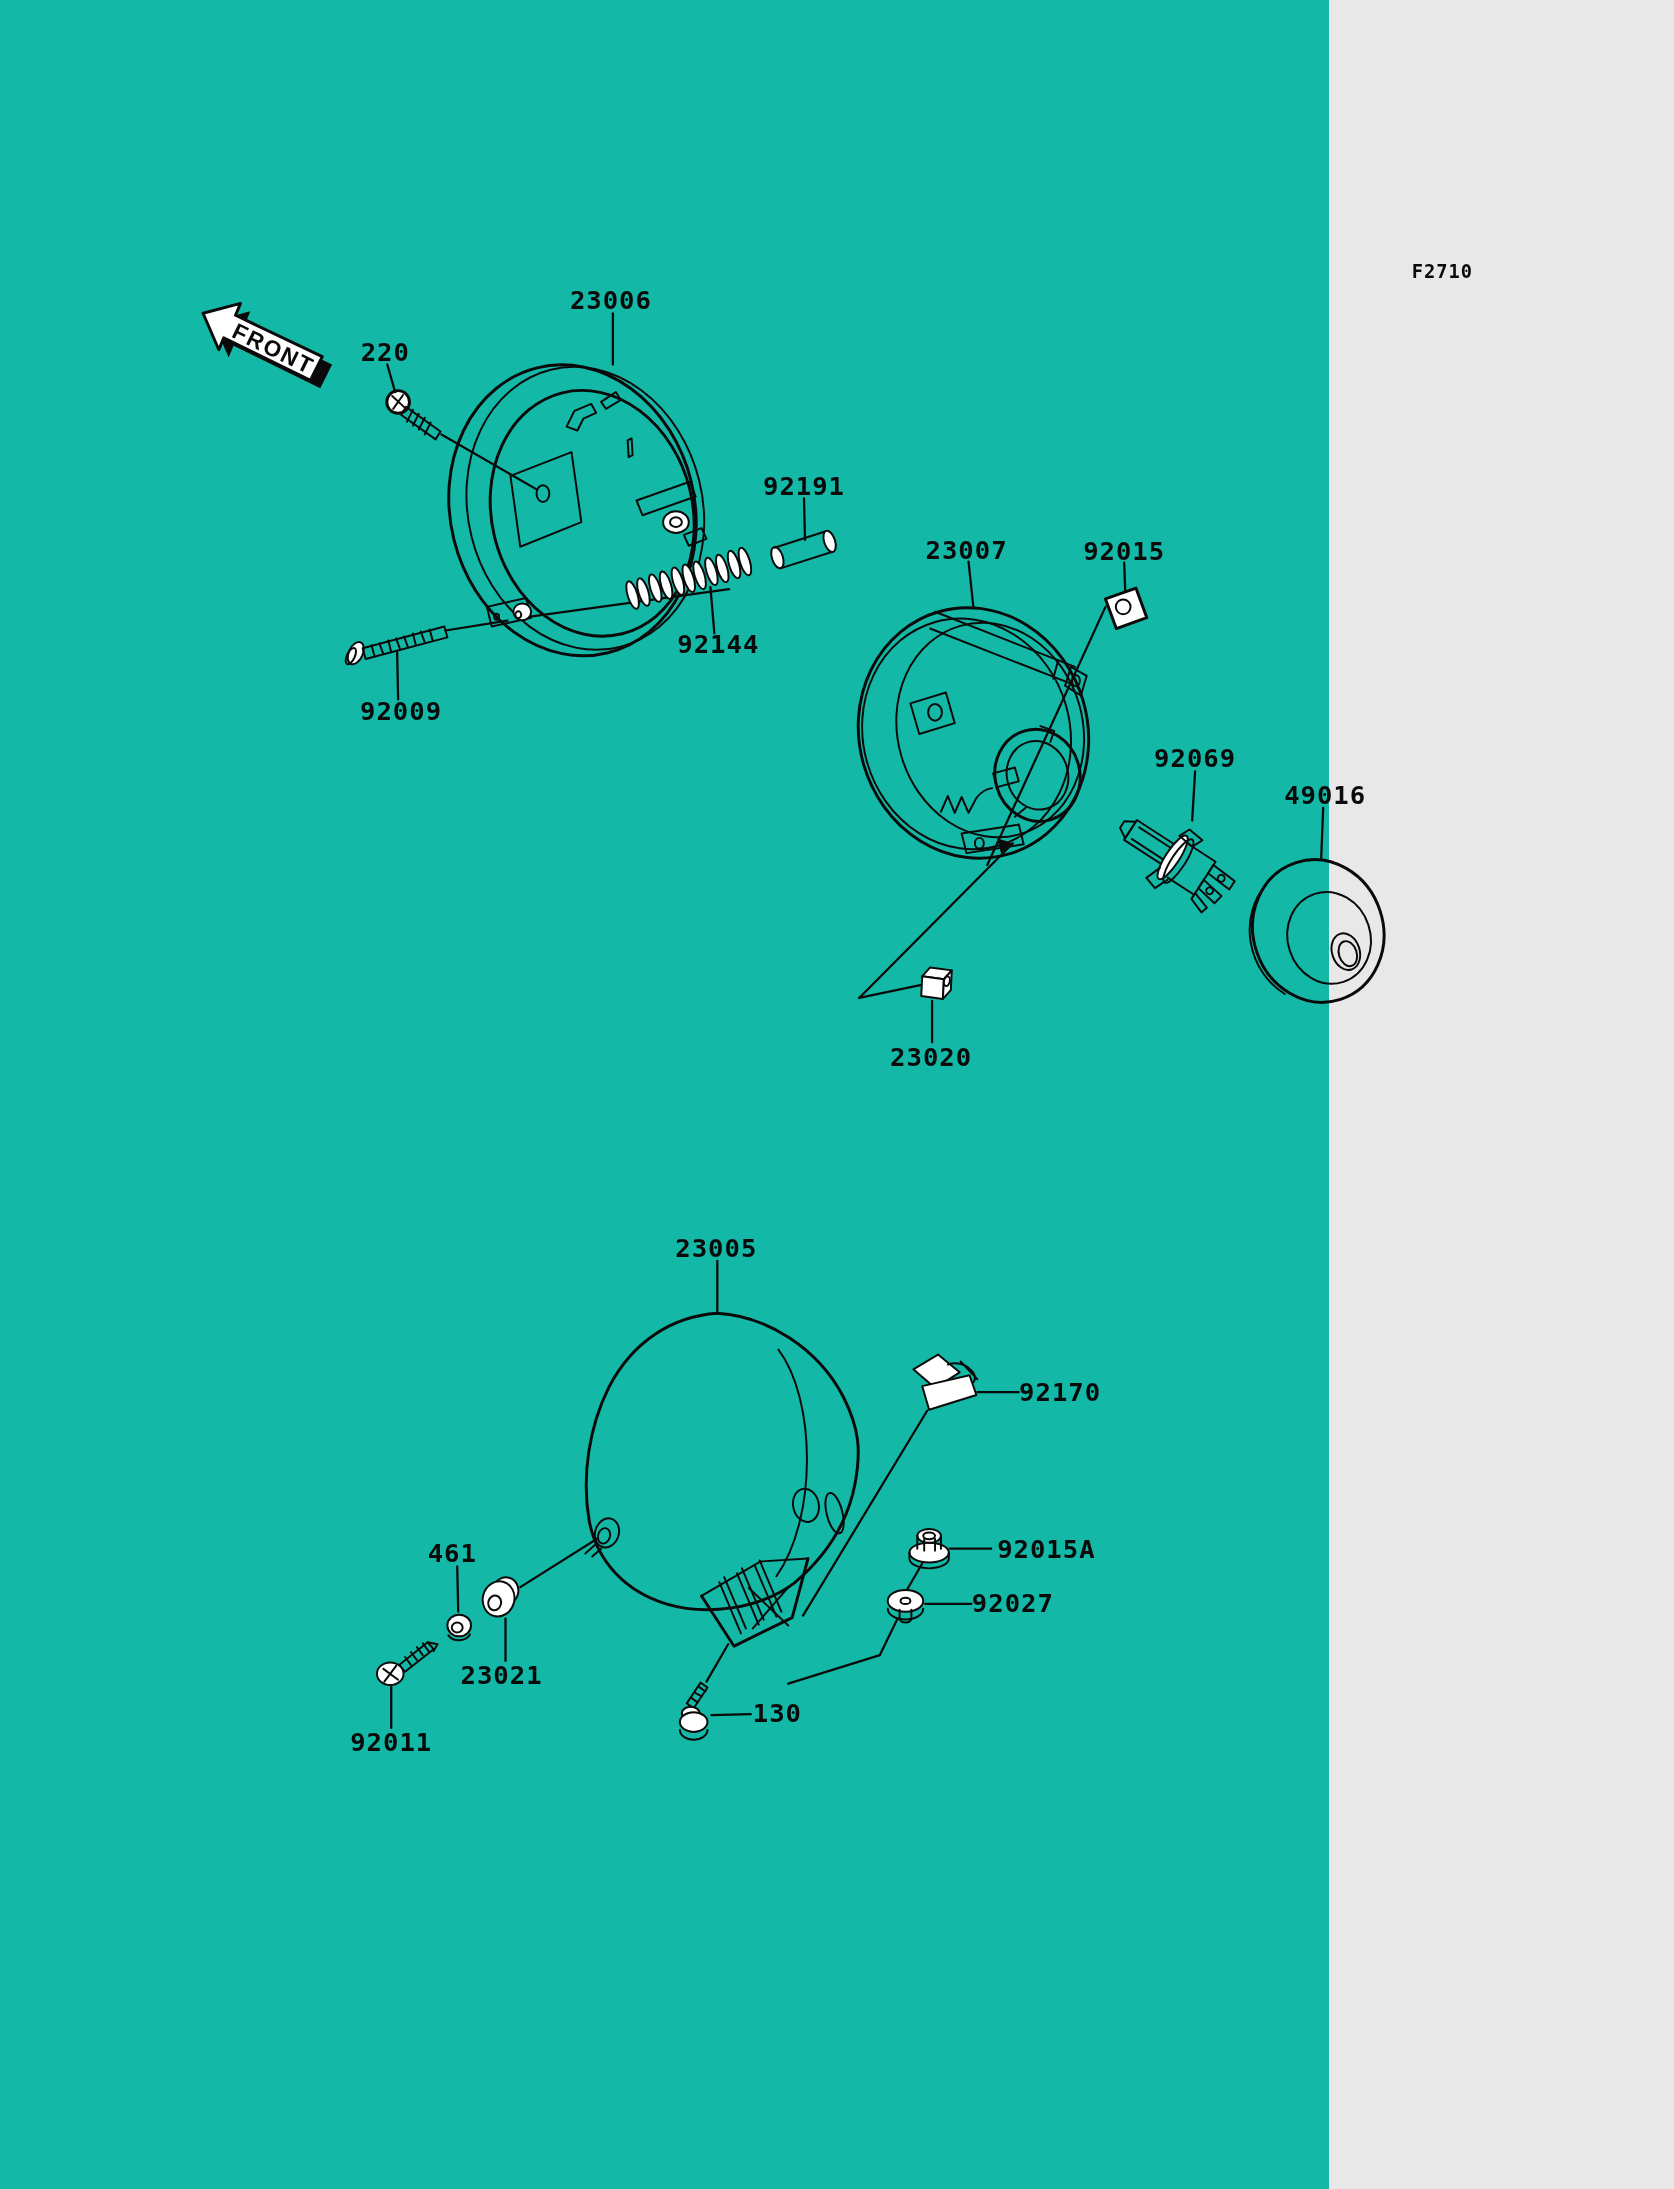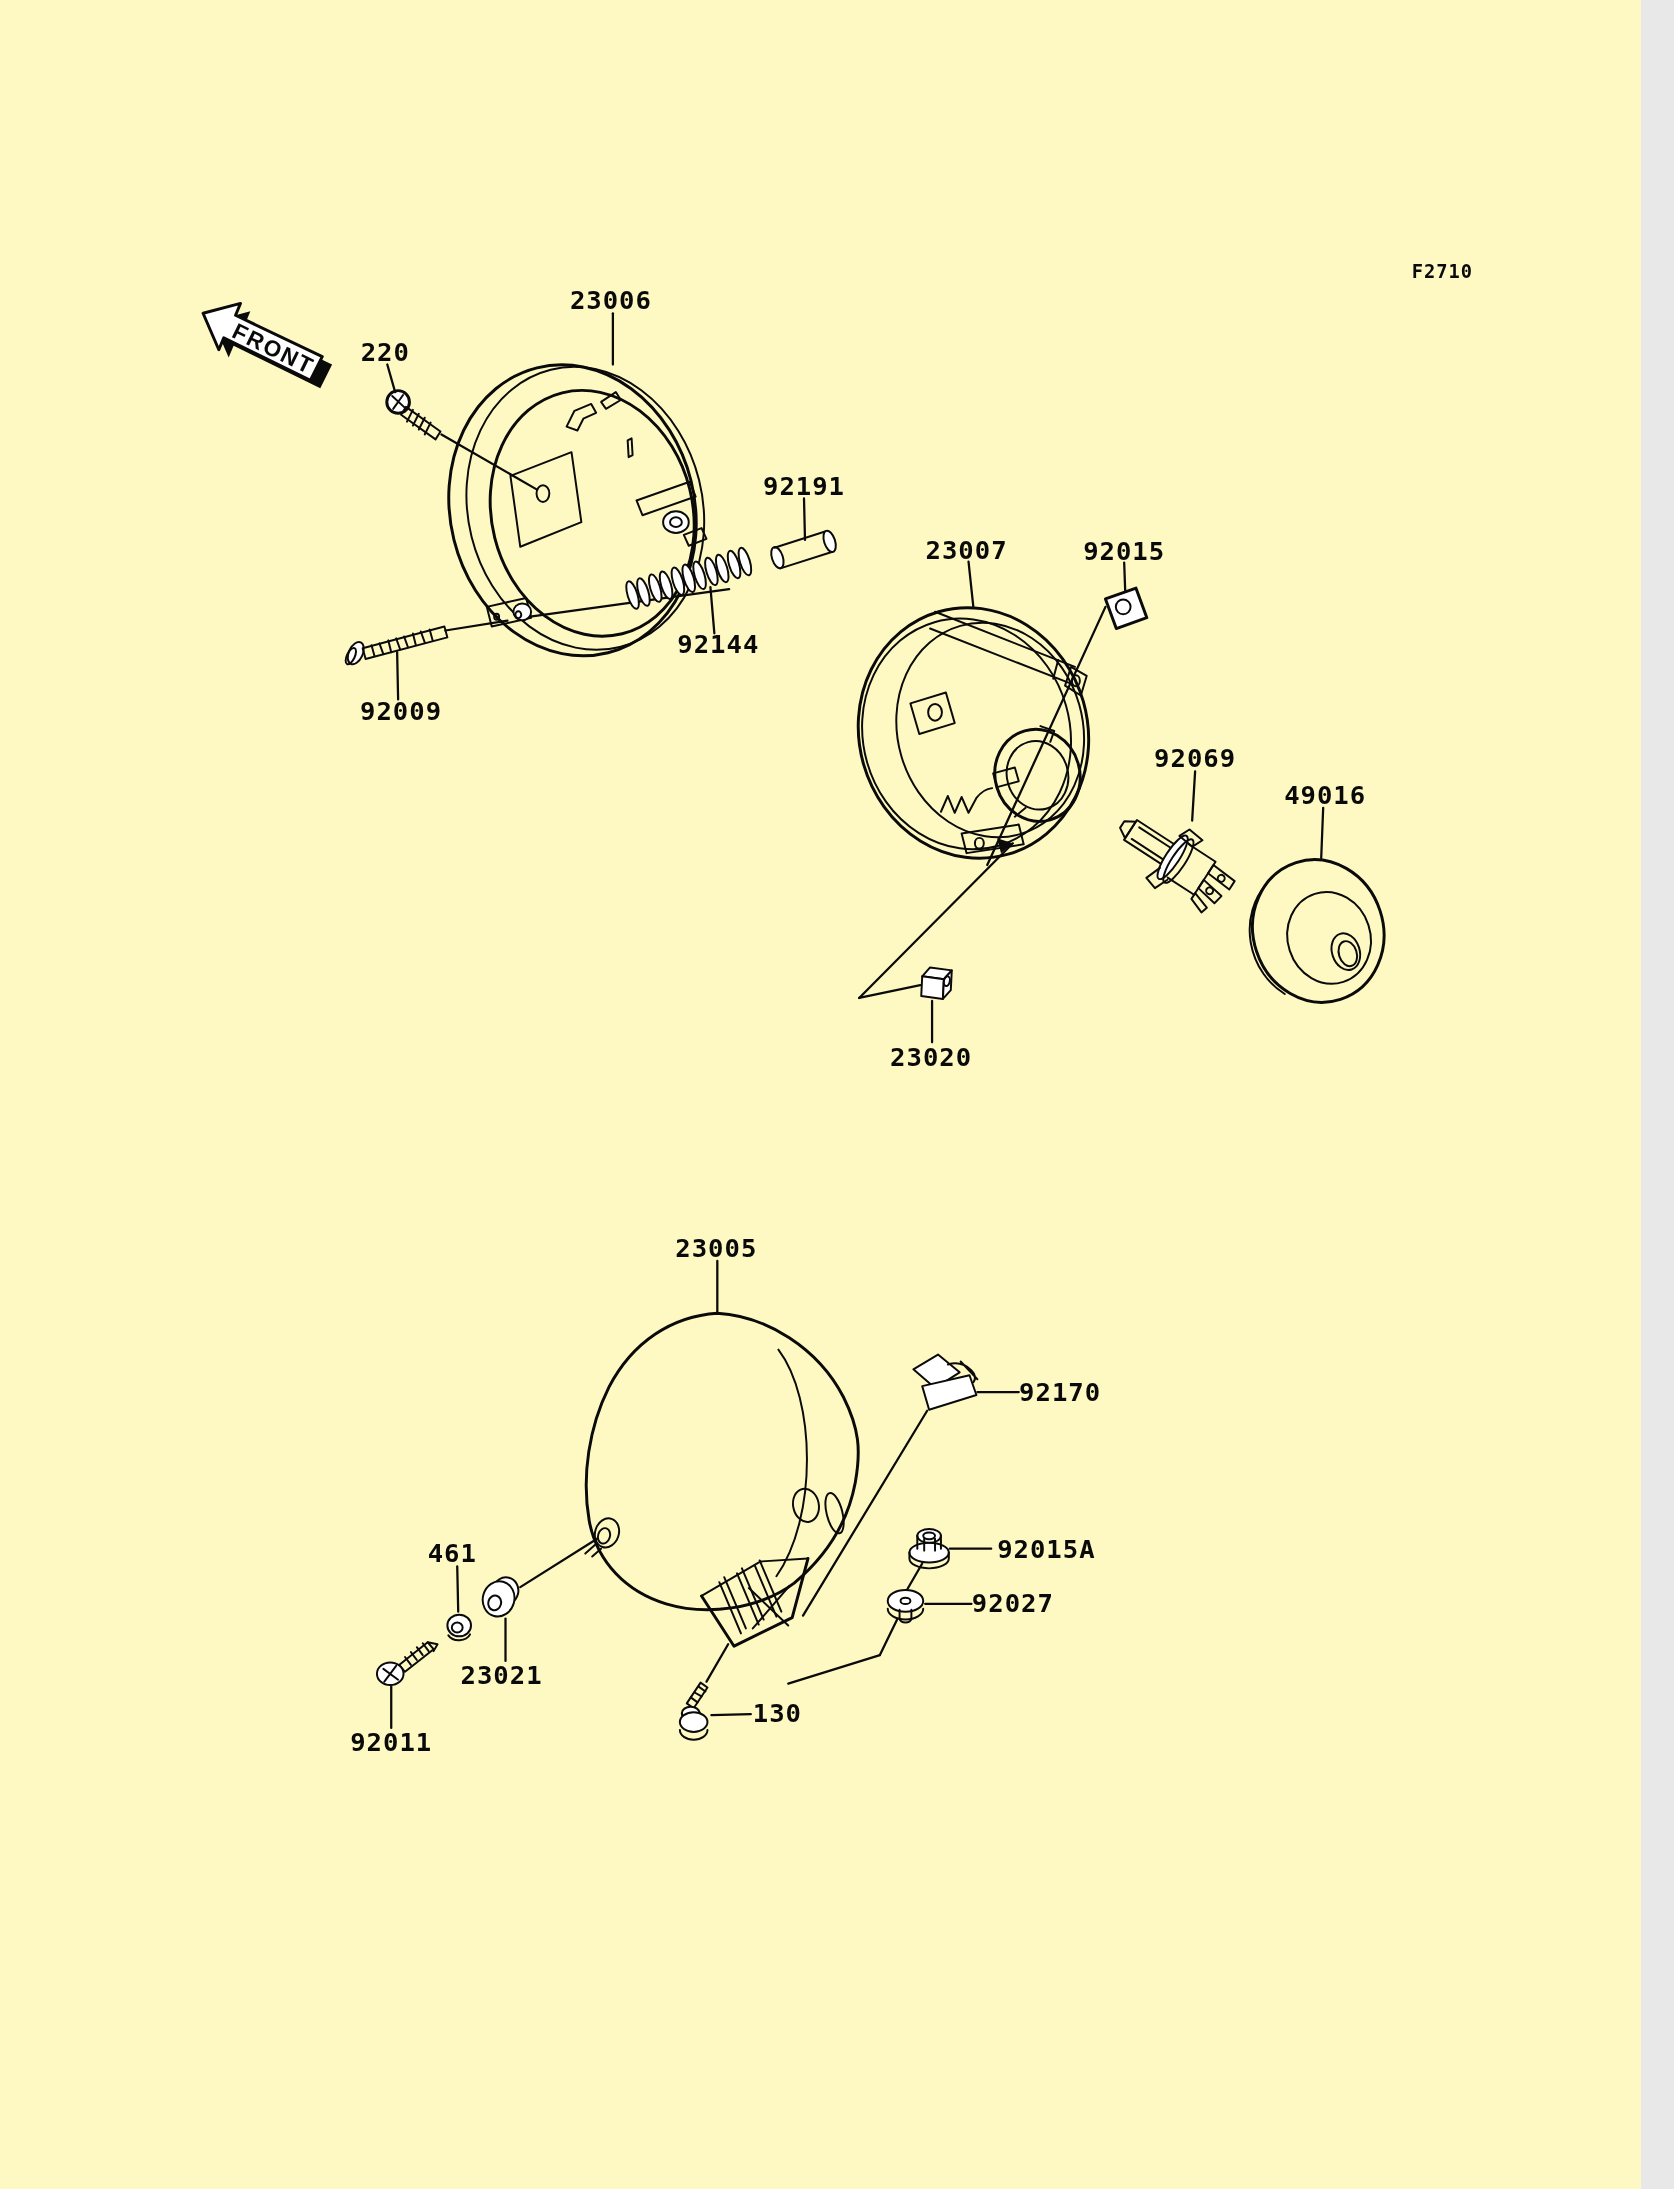--- a/index.html
+++ b/index.html
@@ -1,17 +1,17 @@
 <!DOCTYPE html>
 <html><head>
 <meta charset="utf-8">
 <style>
   html,body{margin:0;padding:0;background:#e8e8e8;}
   .page{
-    width:1641px;height:2190px;background:#fef9c3;position:relative;
+    width:1329px;height:2190px;background:#14b8a6;position:relative;
     font-family:"DejaVu Sans Mono","Liberation Mono",monospace;
   }
   svg{display:block;}
   .part-label{
     font-family:"DejaVu Sans Mono","Liberation Mono",monospace;
     font-weight:bold;font-size:26px;letter-spacing:1px;fill:#0a0a0a;
   }
   .fig-code{
     font-family:"DejaVu Sans Mono","Liberation Mono",monospace;
     font-weight:bold;font-size:19px;letter-spacing:1px;fill:#0a0a0a;

